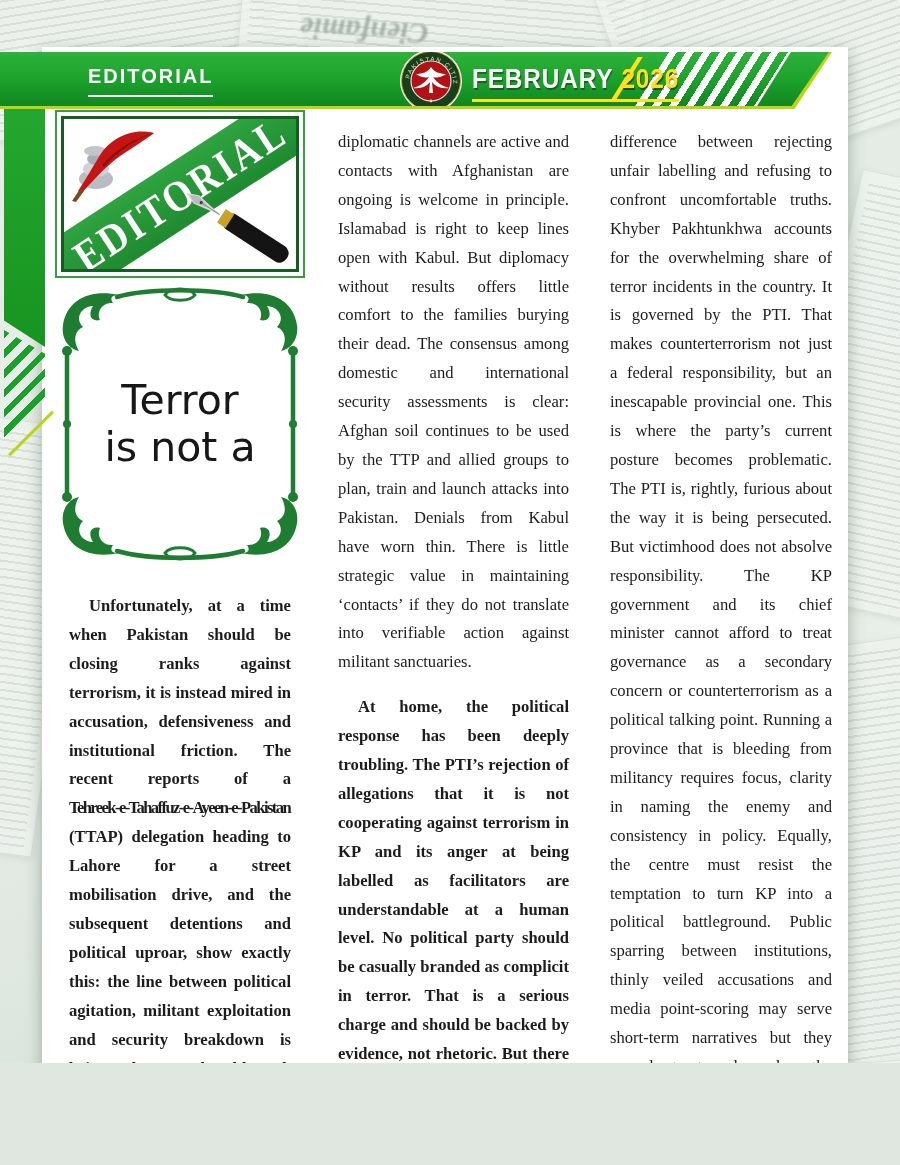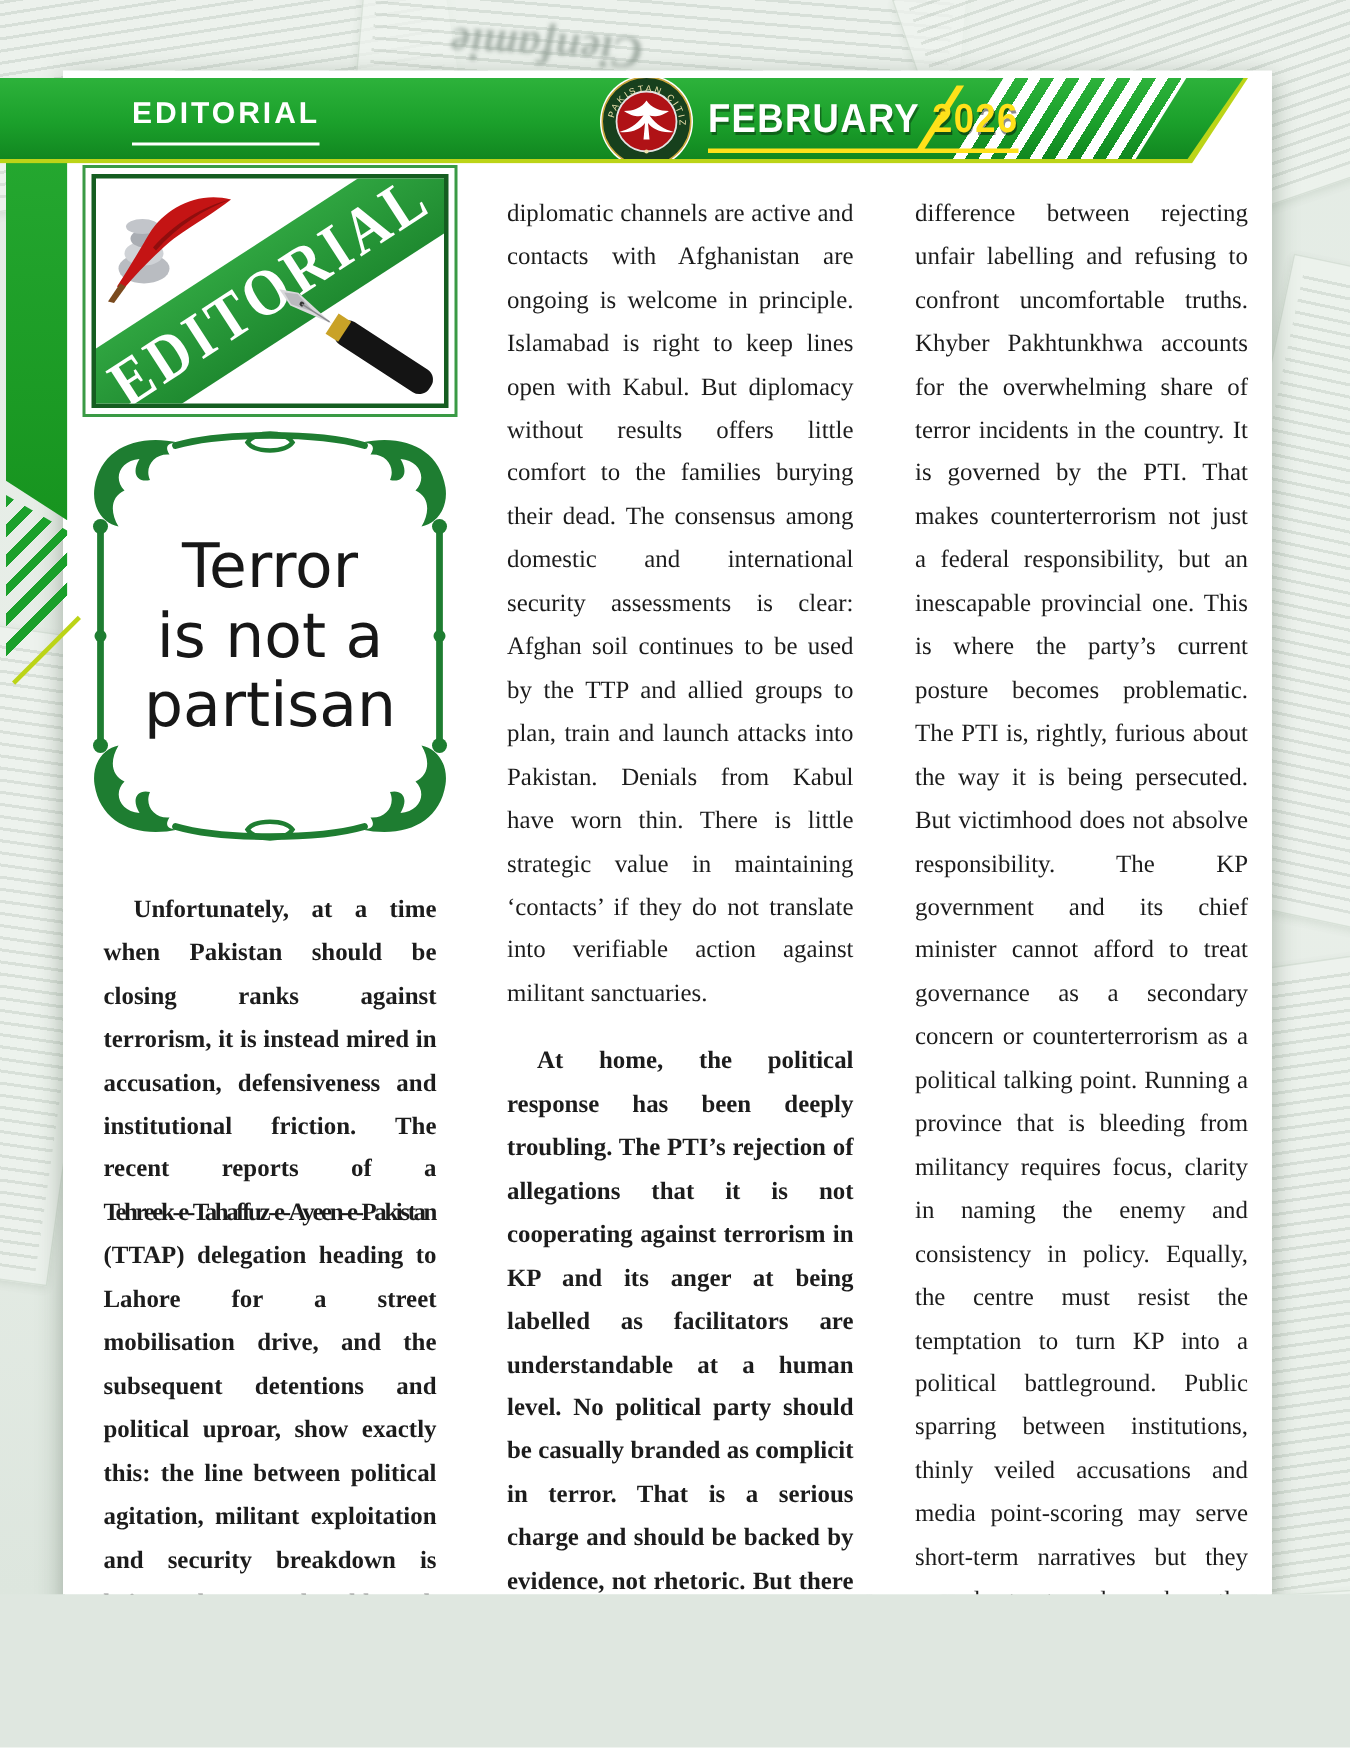--- a/index.html
+++ b/index.html
@@ -195,21 +195,20 @@
           <circle cx="14" cy="214" r="5"></circle>
         <circle cx="240" cy="68" r="5"></circle>
           <circle cx="240" cy="214" r="5"></circle>
         <circle cx="14" cy="141" r="4"></circle>
           <circle cx="240" cy="141" r="4"></circle>
       </g>
     </svg>
     <div class="title-text">
       <div>Terror</div>
       <div>is not a</div>
-      <div>partisan</div>
     </div>
   </div>
 
   <div class="col col1">
     <p class="p-runover p-indent"><span>Unfortunately, at a time when Pakistan should be closing ranks against terrorism, it is instead mired in accusation, defensiveness and institutional friction. The recent reports of a </span><span class="squeeze">Tehreek-e-Tahaffuz-e-Ayeen-e-Pakistan</span><span> (TTAP) delegation heading to Lahore for a street mobilisation drive, and the subsequent detentions and political uproar, show exactly this: the line between political agitation, militant exploitation and security breakdown is being dangerously blurred. The government’s assertion that</span></p>
   </div>
 
   <div class="col col2">
     <p>diplomatic channels are active and contacts with Afghanistan are ongoing is welcome in principle. Islamabad is right to keep lines open with Kabul. But diplomacy without results offers little comfort to the families burying their dead. The consensus among domestic and international security assessments is clear: Afghan soil continues to be used by the TTP and allied groups to plan, train and launch attacks into Pakistan. Denials from Kabul have worn thin. There is little strategic value in maintaining ‘contacts’ if they do not translate into verifiable action against militant sanctuaries.</p>
     <p class="p-runover p-indent">At home, the political response has been deeply troubling. The PTI’s rejection of allegations that it is not cooperating against terrorism in KP and its anger at being labelled as facilitators are understandable at a human level. No political party should be casually branded as complicit in terror. That is a serious charge and should be backed by evidence, not rhetoric. But there is a</p>

